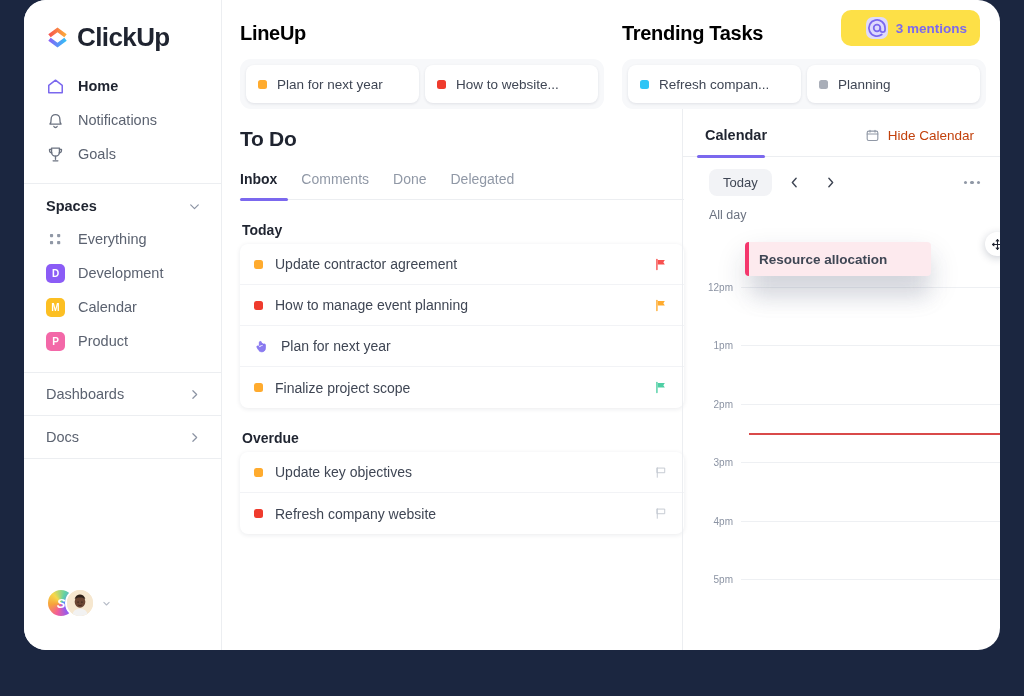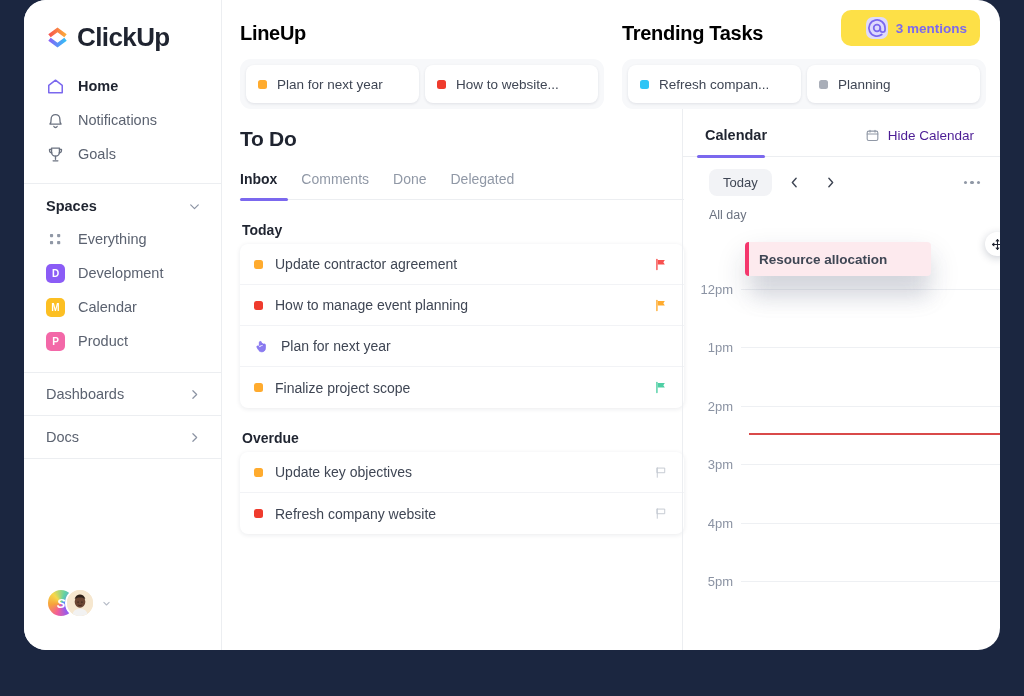--- a/index.html
+++ b/index.html
@@ -155,38 +155,38 @@
   .cursor-ico { width: 15px; height: 15px; flex: 0 0 15px; }
   .flag { width: 14px; height: 15px; flex: 0 0 14px; }
 
   
   .cal-head {
     display: flex; align-items: center; justify-content: space-between;
     padding: 18px 26px 0 22px;
   }
   .cal-title { font-size: 14.5px; font-weight: bold; color: #1f2430; }
   .hide-cal { display: flex; align-items: center; gap: 8px; cursor: pointer; }
-  .hide-cal span { font-size: 13.5px; color: #4c1d95; }
+  .hide-cal span { font-size: 13.5px; color: #c2410c; }
   .cal-rule { height: 1px; background: #eceef1; margin: 13px 0 0 0; position: relative; }
   .cal-rule .ind { position: absolute; left: 14px; top: -1px; width: 68px; height: 2.5px; background: #7b68ee; border-radius: 2px; }
 
   .cal-toolbar { display: flex; align-items: center; padding: 12px 20px 0 26px; }
   .today-btn {
     background: #f2f3f6; border-radius: 8px; padding: 6px 14px;
     font-size: 13px; color: #3f4654; cursor: pointer;
   }
   .nav-arrow { width: 26px; height: 26px; margin-left: 10px; display:flex; align-items:center; justify-content:center; cursor: pointer; }
   .dots-btn { margin-left: auto; cursor: pointer; display:flex; gap:3px; align-items:center; }
   .dots-btn i { width: 3.5px; height: 3.5px; border-radius: 50%; background: #9098a6; display:block; }
 
   .allday { font-size: 12.5px; color: #6b7280; padding: 12px 0 0 26px; }
 
   .grid { position: relative; margin-top: 6px; height: 330px; }
   .hour { position: absolute; left: 0; right: 0; display: flex; align-items: center; }
-  .hour .hl { font-size: 13px; color: #8b93a3; width: 58px; text-align: right; padding-right: 8px; flex: 0 0 58px; }
+  .hour .hl { font-size: 10px; color: #8b93a3; width: 58px; text-align: right; padding-right: 8px; flex: 0 0 58px; }
   .hour .hline { flex: 1 1 auto; height: 1px; background: #eef0f3; }
   .nowline { position: absolute; left: 66px; right: 0; height: 2px; background: #d94a4a; }
 
   .event {
     position: absolute; left: 62px; width: 186px; top: 0;
     background: #fdeaee; border-left: 4px solid #f4376d;
     border-radius: 4px; height: 34px;
     display: flex; align-items: center; padding-left: 10px;
     box-shadow: 0 14px 30px rgba(30,40,70,.16);
   }

